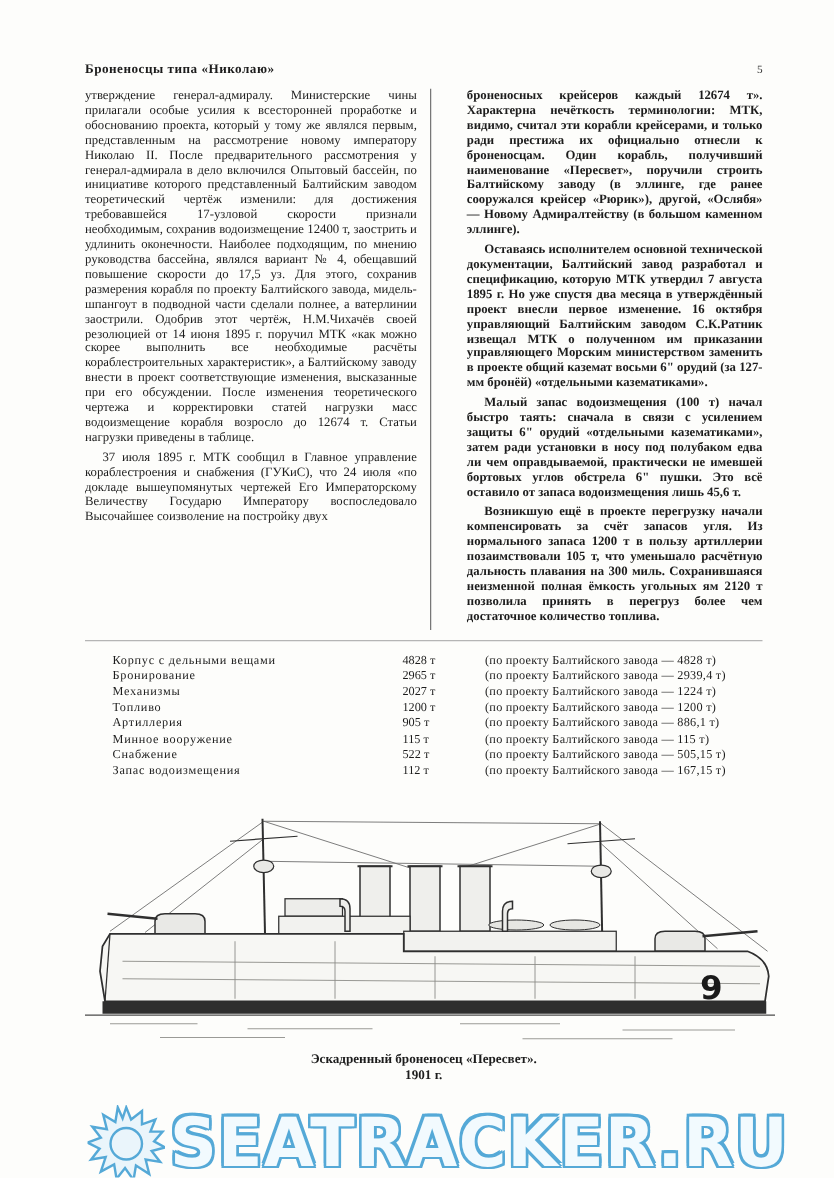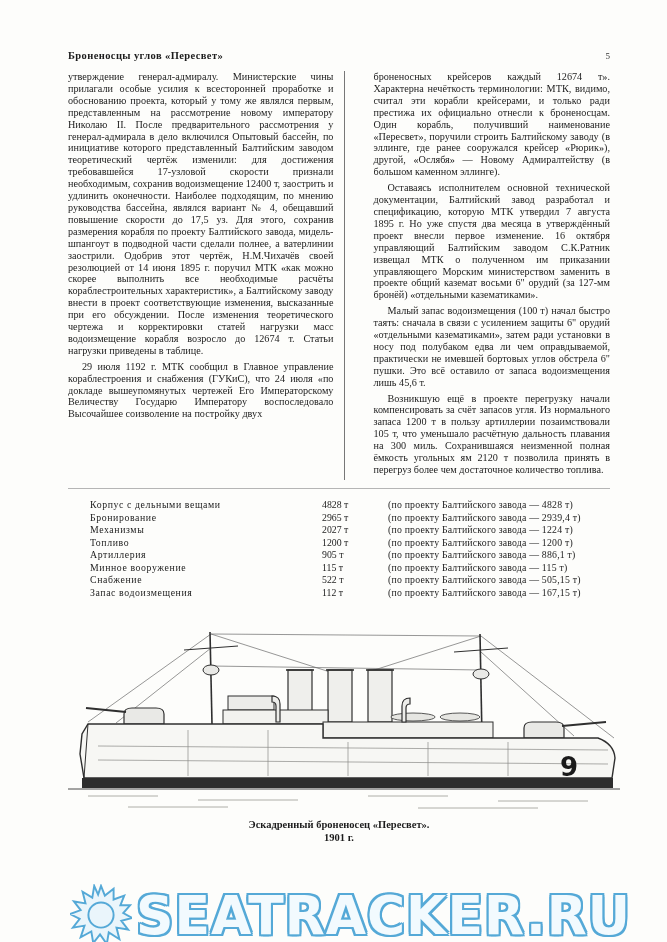--- a/index.html
+++ b/index.html
@@ -15,21 +15,21 @@
 
   
   .header { display:flex; justify-content:space-between; align-items:baseline; margin-bottom:10px; }
   .header .title { font-weight:bold; font-size:10.5px; letter-spacing:0.4px; }
   .header .page-num { font-size:9px; color:#333; }
 
   
   .columns { display:flex; align-items:stretch; }
   .col { font-size:10.2px; line-height:11.9px; text-align:justify; }
   .col-left  { width:277px; padding-right:11px; }
-  .col-right { width:265px; padding-left:28px; }
+  .col-right { width:265px; padding-left:28px;font-weight:bold; }
   .col-divider { width:1px; background:#777; }
   .col p { text-indent:14px; margin-bottom:4px; }
   .col p.noindent { text-indent:0; }
 
   
   .table-rule { border-top:1px solid #b5b5b5; margin:8px 0 10px 0; }
 
   
   .load-table { font-size:9.8px; line-height:12.6px; padding-left:22px; }
   .trow { display:flex; align-items:baseline; }
@@ -63,28 +63,28 @@
        0   -2px 0 #55a9d7,  0    2px 0 #55a9d7;
     white-space:nowrap;
   }
 </style>
 </head>
 <body>
 
 <div class="page">
 
   <div class="header">
-    <span class="title">Броненосцы углов «Пересвет»</span>
+    <span class="title">Броненосцы типа «Николаю»</span>
     <span class="page-num">5</span>
   </div>
 
   <div class="columns">
     <div class="col col-left">
       <p class="noindent">утверждение генерал-адмиралу. Министерские чины прилагали особые усилия к всесторонней проработке и обоснованию проекта, который у тому же являлся первым, представленным на рассмотрение новому императору Николаю II. После предварительного рассмотрения у генерал-адмирала в дело включился Опытовый бассейн, по инициативе которого представленный Балтийским заводом теоретический чертёж изменили: для достижения требовавшейся 17-узловой скорости признали необходимым, сохранив водоизмещение 12400 т, заострить и удлинить оконечности. Наиболее подходящим, по мнению руководства бассейна, являлся вариант № 4, обещавший повышение скорости до 17,5 уз. Для этого, сохранив размерения корабля по проекту Балтийского завода, мидель-шпангоут в подводной части сделали полнее, а ватерлинии заострили. Одобрив этот чертёж, Н.М.Чихачёв своей резолюцией от 14 июня 1895 г. поручил МТК «как можно скорее выполнить все необходимые расчёты кораблестроительных характеристик», а Балтийскому заводу внести в проект соответствующие изменения, высказанные при его обсуждении. После изменения теоретического чертежа и корректировки статей нагрузки масс водоизмещение корабля возросло до 12674 т. Статьи нагрузки приведены в таблице.</p>
-      <p>29 июля 1192 г. МТК сообщил в Главное управление кораблестроения и снабжения (ГУКиС), что 24 июля «по докладе вышеупомянутых чертежей Его Императорскому Величеству Государю Императору воспоследовало Высочайшее соизволение на постройку двух</p>
+      <p>37 июля 1895 г. МТК сообщил в Главное управление кораблестроения и снабжения (ГУКиС), что 24 июля «по докладе вышеупомянутых чертежей Его Императорскому Величеству Государю Императору воспоследовало Высочайшее соизволение на постройку двух</p>
     </div>
     <div class="col-divider"></div>
     <div class="col col-right">
       <p class="noindent">броненосных крейсеров каждый 12674 т». Характерна нечёткость терминологии: МТК, видимо, считал эти корабли крейсерами, и только ради престижа их официально отнесли к броненосцам. Один корабль, получивший наименование «Пересвет», поручили строить Балтийскому заводу (в эллинге, где ранее сооружался крейсер «Рюрик»), другой, «Ослябя» — Новому Адмиралтейству (в большом каменном эллинге).</p>
       <p>Оставаясь исполнителем основной технической документации, Балтийский завод разработал и спецификацию, которую МТК утвердил 7 августа 1895 г. Но уже спустя два месяца в утверждённый проект внесли первое изменение. 16 октября управляющий Балтийским заводом С.К.Ратник извещал МТК о полученном им приказании управляющего Морским министерством заменить в проекте общий каземат восьми 6" орудий (за 127-мм бронёй) «отдельными казематиками».</p>
       <p>Малый запас водоизмещения (100 т) начал быстро таять: сначала в связи с усилением защиты 6" орудий «отдельными казематиками», затем ради установки в носу под полубаком едва ли чем оправдываемой, практически не имевшей бортовых углов обстрела 6" пушки. Это всё оставило от запаса водоизмещения лишь 45,6 т.</p>
       <p>Возникшую ещё в проекте перегрузку начали компенсировать за счёт запасов угля. Из нормального запаса 1200 т в пользу артиллерии позаимствовали 105 т, что уменьшало расчётную дальность плавания на 300 миль. Сохранившаяся неизменной полная ёмкость угольных ям 2120 т позволила принять в перегруз более чем достаточное количество топлива.</p>
     </div>
   </div>
 

